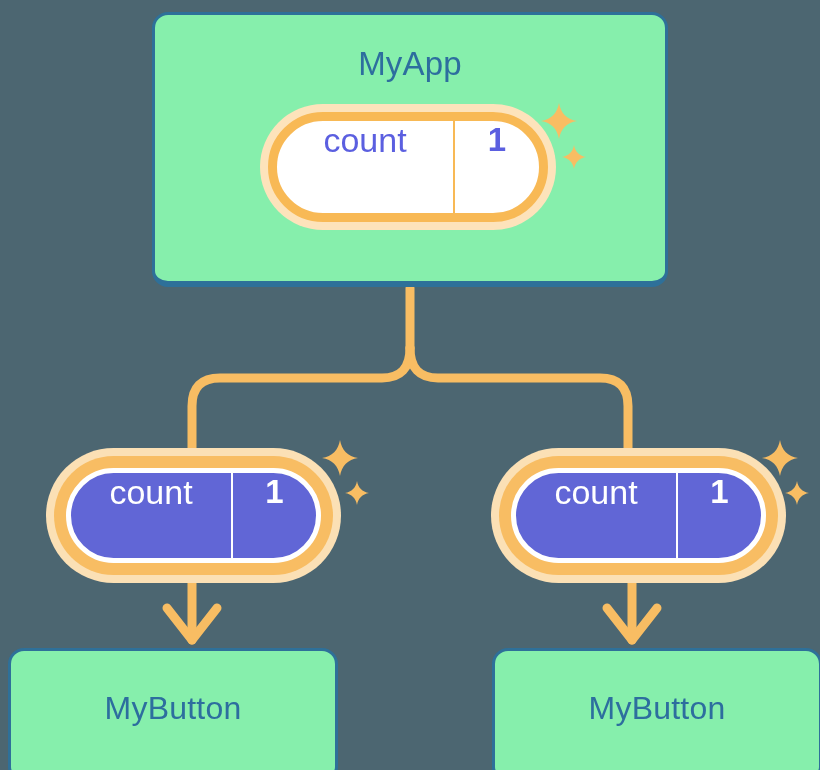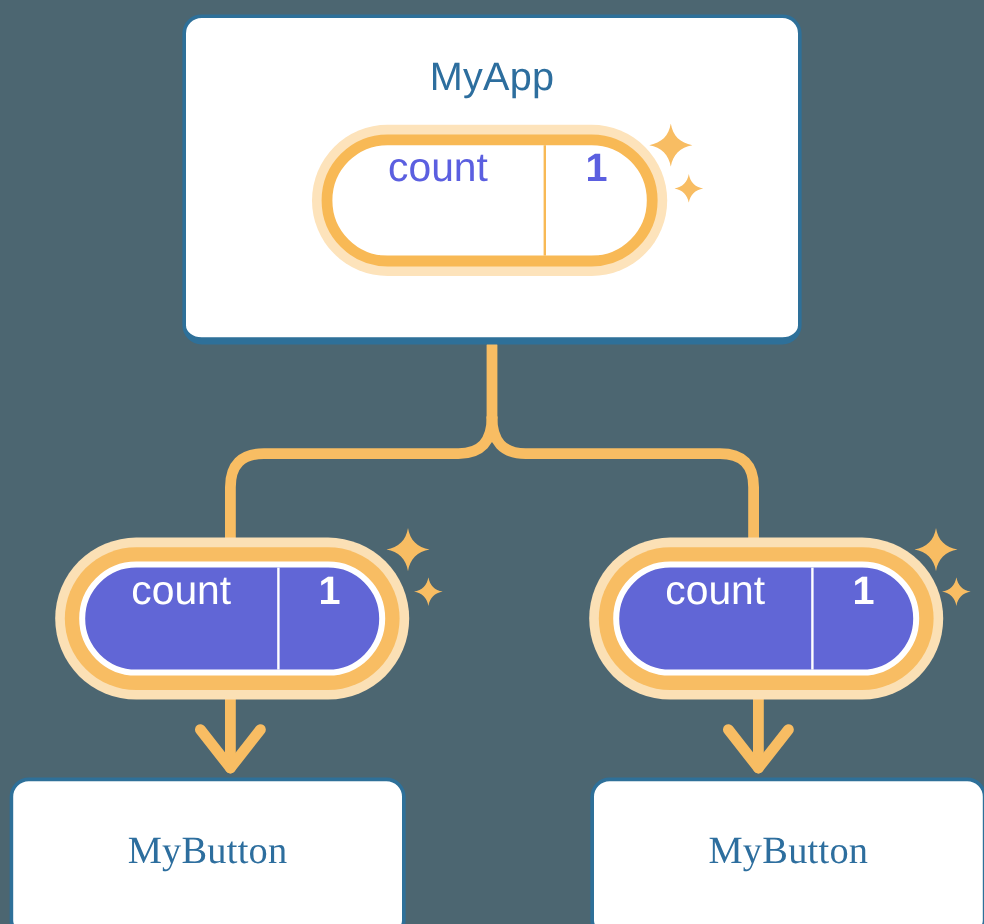--- a/index.html
+++ b/index.html
@@ -28,21 +28,21 @@
     width: 820px;
     height: 770px;
     z-index: 1;
     pointer-events: none;
   }
 
   
   .card {
     position: absolute;
     z-index: 3;
-    background: #ffffff;
+    background: #86efac;
     border: 3px solid #2e7099;
     border-bottom-width: 6px;
     border-radius: 14px;
     box-sizing: border-box;
   }
   .card-title {
     color: #2d6e9e;
     font-size: 33px;
     font-weight: 400;
     letter-spacing: 0.2px;
@@ -72,21 +72,20 @@
     align-items: center;
     justify-content: center;
   }
   #button-card-left  { left: 8px; }
   #button-card-right { left: 492px; }
   .leaf-card .card-title {
     font-size: 32px;
     margin: 0;
     position: relative;
     top: -6px;
-    font-family: Liberation Serif, serif;
   }
 
   
   .pill-wrap {
     position: absolute;
     z-index: 4;
   }
   .pill {
     position: relative;
     display: flex;

